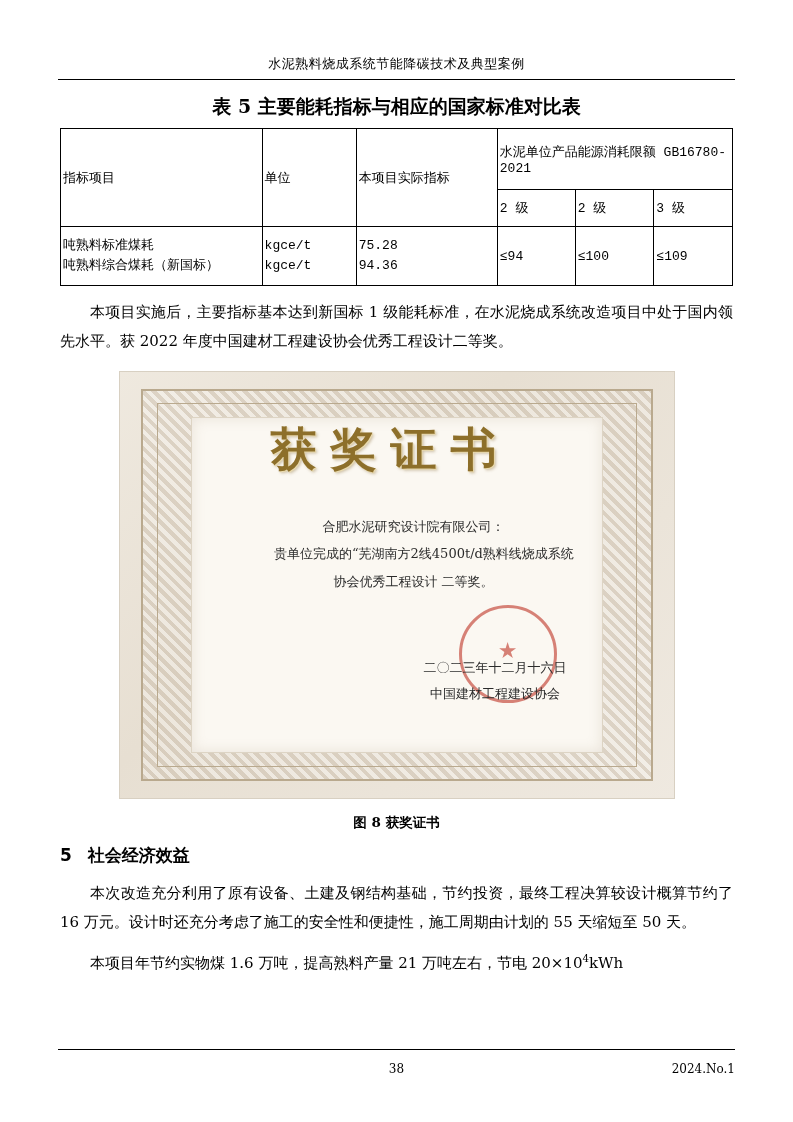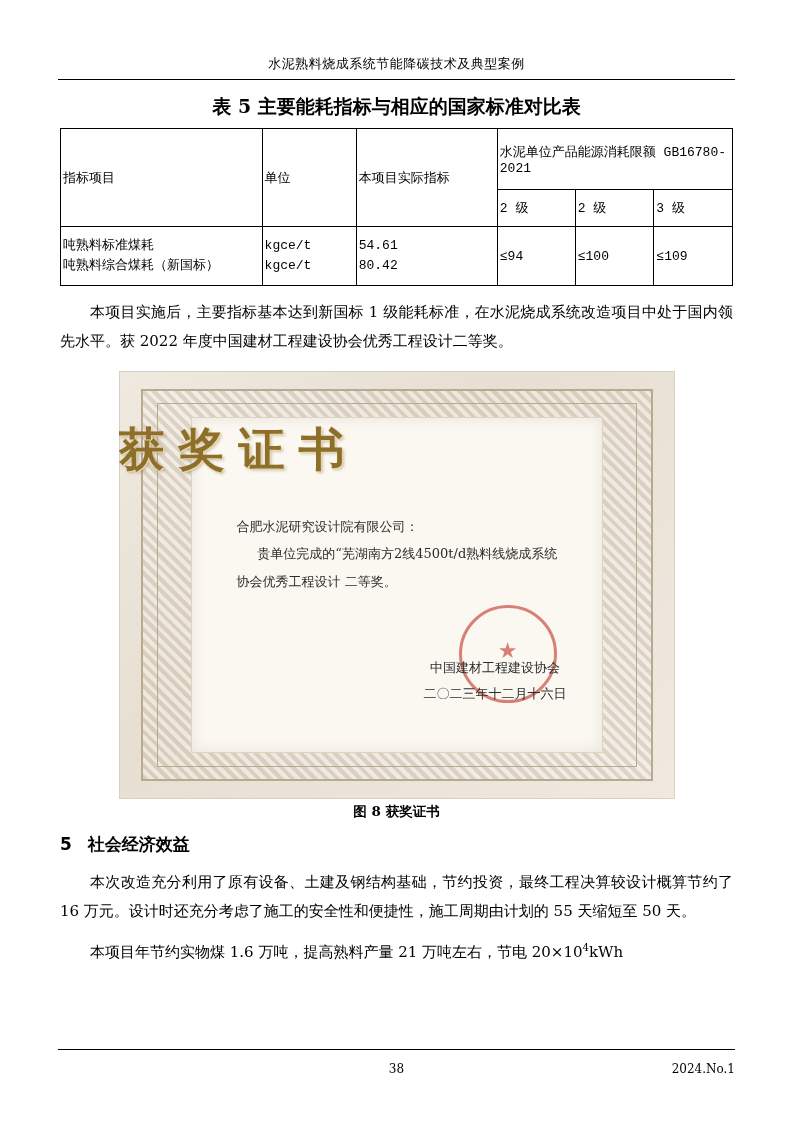--- a/index.html
+++ b/index.html
@@ -104,36 +104,38 @@
     position: absolute;
     left: 72px; top: 46px; right: 72px; bottom: 46px;
     background: #fbf8f2;
     border: 1px solid #ddd4c4;
     box-shadow: 0 0 14px rgba(150,130,100,0.18) inset;
   }
   .cert-title {
     position: absolute;
     top: 48px;
     left: 0; right: 12px;
+    text-align: center;
     font-size: 46px;
     letter-spacing: 14px;
     font-weight: bold;
     color: #8d6f2a;
     text-shadow: 1px 1px 0 #e8d9ae, 2px 2px 3px rgba(120,90,30,0.35);
     font-family: "DejaVu Serif", "Liberation Serif", serif;
   }
   .cert-body {
     position: absolute;
     top: 142px;
     left: 118px;
     right: 84px;
     font-size: 13px;
     color: #2b2b2b;
     line-height: 2.15;
     font-family: "DejaVu Serif", "Liberation Serif", serif;
+    text-align: center;
   }
   .cert-body .l0 { text-indent: 0; }
   .cert-body .l1 { text-indent: 1.6em; }
   .cert-sign {
     position: absolute;
     right: 108px;
     bottom: 92px;
     text-align: center;
     font-size: 13px;
     line-height: 2.0;
@@ -159,21 +161,21 @@
   }
   .seal .star {
     position: absolute;
     font-size: 22px;
     color: #c0392b;
     top: 30px;
   }
   .fig-caption {
     text-align: center;
     font-size: 13.5px;
-    margin-top: 4px;
+    margin-top: 15px;
     font-weight: bold;
     font-family: "DejaVu Serif", "Liberation Serif", serif;
   }
   
   h2.section {
     font-size: 17px;
     margin: 12px 0 0 0;
     font-weight: bold;
     font-family: "DejaVu Sans", "Liberation Sans", sans-serif;
   }
@@ -241,22 +243,22 @@
       <tr>
         <td class="two-line" style="height:50px;">
           <div>吨熟料标准煤耗</div>
           <div>吨熟料综合煤耗（新国标）</div>
         </td>
         <td class="two-line mono-unit">
           <div>kgce/t</div>
           <div>kgce/t</div>
         </td>
         <td class="two-line">
-          <div>54.61</div>
-          <div>80.42</div>
+          <div>75.28</div>
+          <div>94.36</div>
         </td>
         <td>≤94</td>
         <td>≤100</td>
         <td>≤109</td>
       </tr>
     </tbody>
   </table>
 
   <p class="para">本项目实施后，主要指标基本达到新国标 1 级能耗标准，在水泥烧成系统改造项目中处于国内领先水平。获 2022 年度中国建材工程建设协会优秀工程设计二等奖。</p>
 
@@ -267,22 +269,22 @@
       <div class="cert-title">获奖证书</div>
       <div class="cert-body">
         <div class="l0">合肥水泥研究设计院有限公司：</div>
         <div class="l1">贵单位完成的“芜湖南方2线4500t/d熟料线烧成系统</div>
         <div class="l0">协会优秀工程设计  二等奖。</div>
       </div>
       <div class="seal">
         <span class="star">★</span>
       </div>
       <div class="cert-sign">
+        <div>二〇二三年十二月十六日</div>
         <div>中国建材工程建设协会</div>
-        <div>二〇二三年十二月十六日</div>
       </div>
     </div>
   </div>
   <div class="fig-caption">图 8  获奖证书</div>
 
   <h2 class="section">
     <span class="num">5</span><span>社会经济效益</span>
   </h2>
 
   <p class="para">本次改造充分利用了原有设备、土建及钢结构基础，节约投资，最终工程决算较设计概算节约了 16 万元。设计时还充分考虑了施工的安全性和便捷性，施工周期由计划的 55 天缩短至 50 天。</p>

